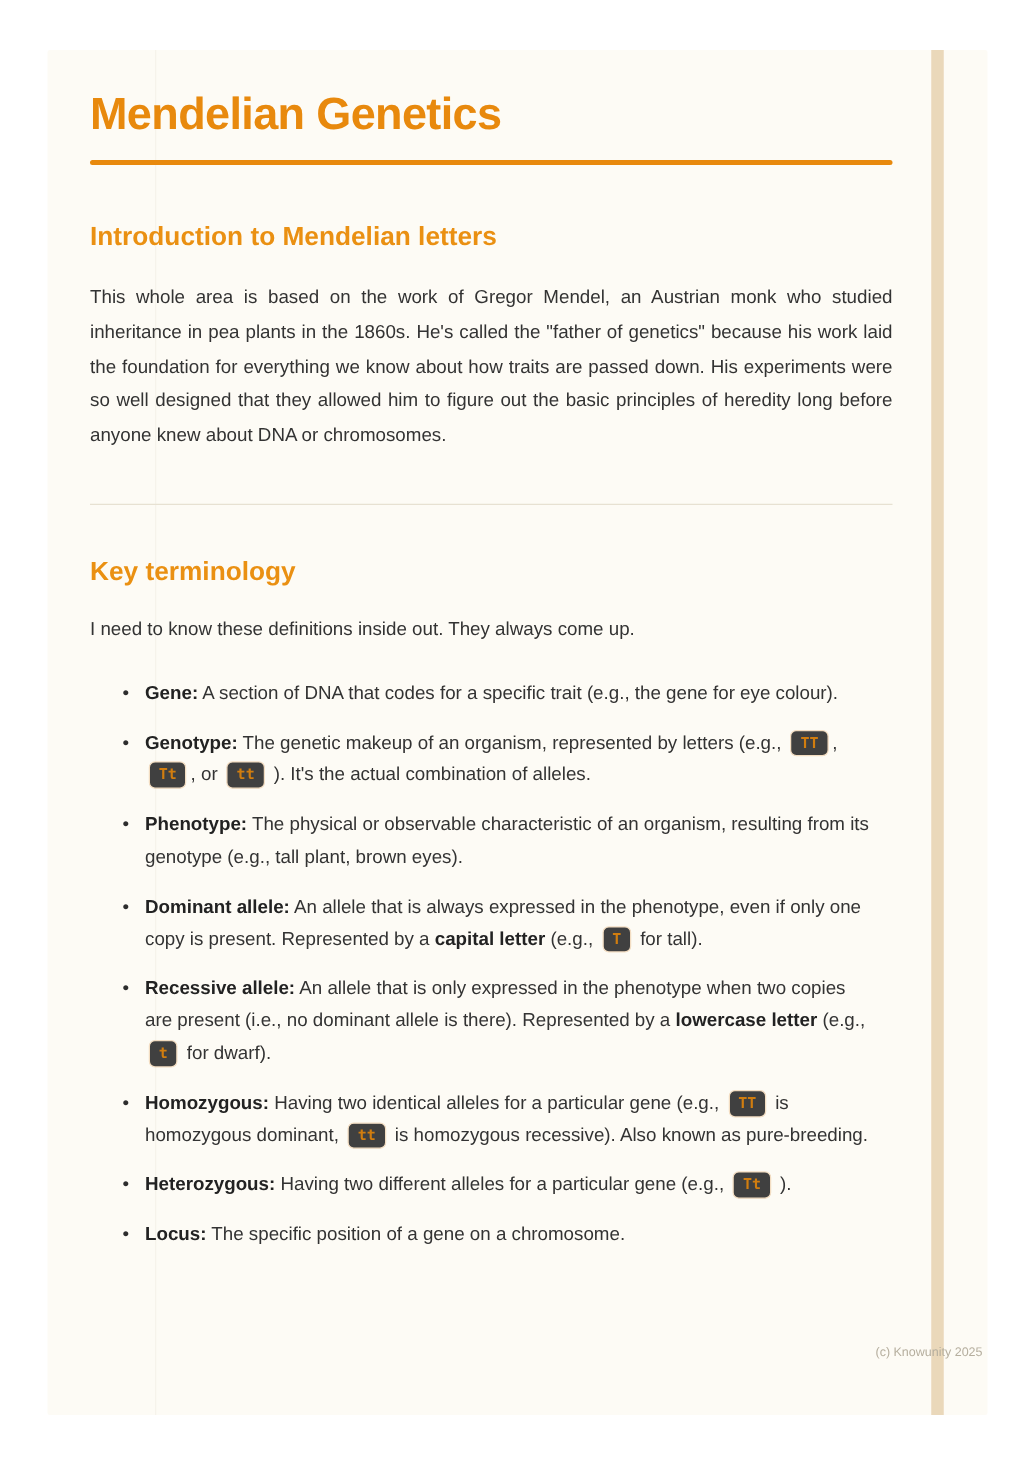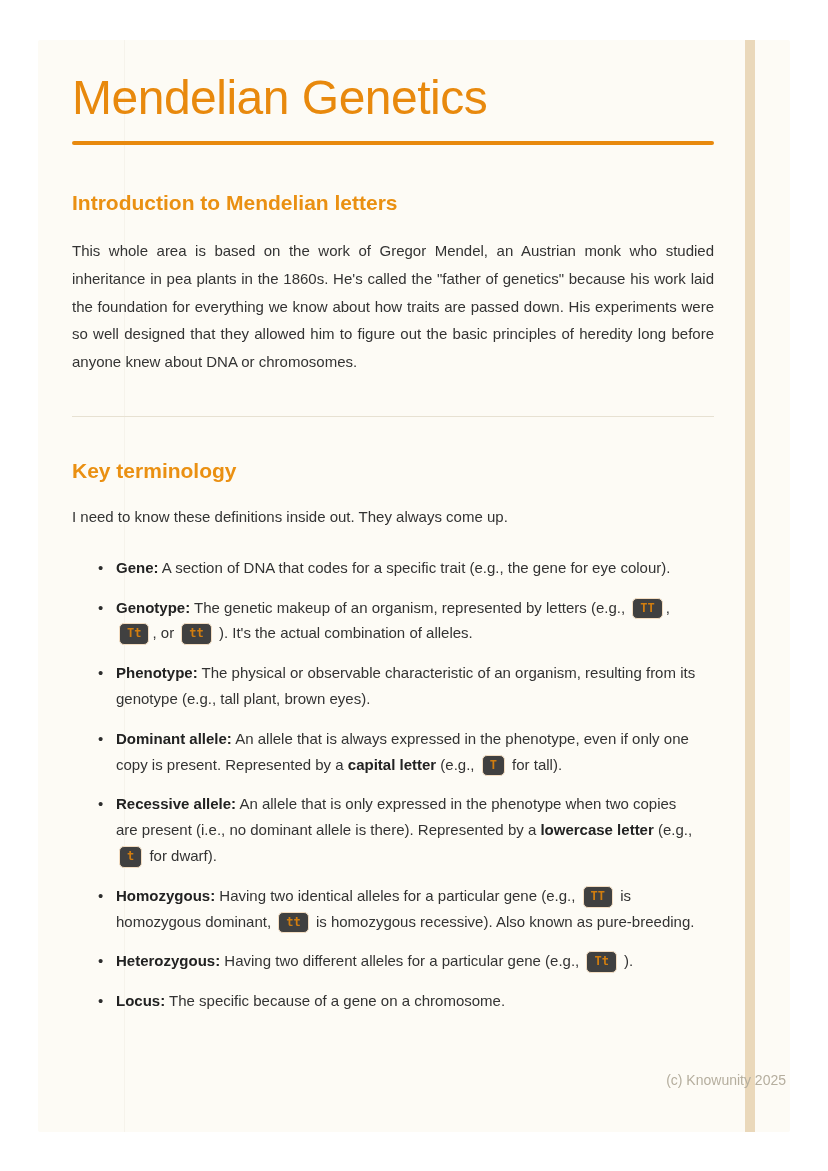--- a/index.html
+++ b/index.html
@@ -40,22 +40,22 @@
     background: #ead8ba;
   }
   .content {
     position: absolute;
     left: 34px;
     right: 76px;
     top: 30px;
   }
   h1.doc-title {
     margin: 0;
-    font-size: 48px;
-    font-weight: 400;
+    font-size: 36px;
+    font-weight: 700;
     letter-spacing: -0.5px;
     color: #e8890d;
   }
   .title-rule {
     height: 4px;
     background: #e8890d;
     border: none;
     margin: 16px 0 46px 0;
     border-radius: 2px;
   }
@@ -120,21 +120,21 @@
     border-radius: 5px;
     padding: 1px 7px 2px 7px;
     margin: 0 3px;
     line-height: 1.4;
     vertical-align: 1px;
   }
   .watermark {
     position: absolute;
     right: 4px;
     bottom: 44px;
-    font-size: 14px;
+    font-size: 10px;
     color: #b5ae9e;
   }
 </style>
 </head>
 <body>
 
 <div class="canvas">
   <div class="sheet">
     <div class="paper-seam" style="left: 86px;"></div>
     <div class="side-stripe"></div>
@@ -152,19 +152,19 @@
       <p class="lead-text">I need to know these definitions inside out. They always come up.</p>
 
       <ul class="term-list">
           <li><strong>Gene:</strong><span> A section of DNA that codes for a specific trait (e.g., the gene for eye colour).</span></li>
           <li><strong>Genotype:</strong><span> The genetic makeup of an organism, represented by letters (e.g., </span><code class="chip">TT</code><span>, </span><code class="chip">Tt</code><span>, or </span><code class="chip">tt</code><span> ). It's the actual combination of alleles.</span></li>
           <li><strong>Phenotype:</strong><span> The physical or observable characteristic of an organism, resulting from its genotype (e.g., tall plant, brown eyes).</span></li>
           <li><strong>Dominant allele:</strong><span> An allele that is always expressed in the phenotype, even if only one copy is present. Represented by a </span><strong>capital letter</strong><span> (e.g., </span><code class="chip">T</code><span> for tall).</span></li>
           <li><strong>Recessive allele:</strong><span> An allele that is only expressed in the phenotype when two copies are present (i.e., no dominant allele is there). Represented by a </span><strong>lowercase letter</strong><span> (e.g., </span><code class="chip">t</code><span> for dwarf).</span></li>
           <li><strong>Homozygous:</strong><span> Having two identical alleles for a particular gene (e.g., </span><code class="chip">TT</code><span> is homozygous dominant, </span><code class="chip">tt</code><span> is homozygous recessive). Also known as pure-breeding.</span></li>
           <li><strong>Heterozygous:</strong><span> Having two different alleles for a particular gene (e.g., </span><code class="chip">Tt</code><span> ).</span></li>
-          <li><strong>Locus:</strong><span> The specific because of a gene on a chromosome.</span></li>
+          <li><strong>Locus:</strong><span> The specific position of a gene on a chromosome.</span></li>
         </ul>
     </div>
 
     <div class="watermark">(c) Knowunity 2025</div>
   </div>
 </div>
 
 </body></html>

